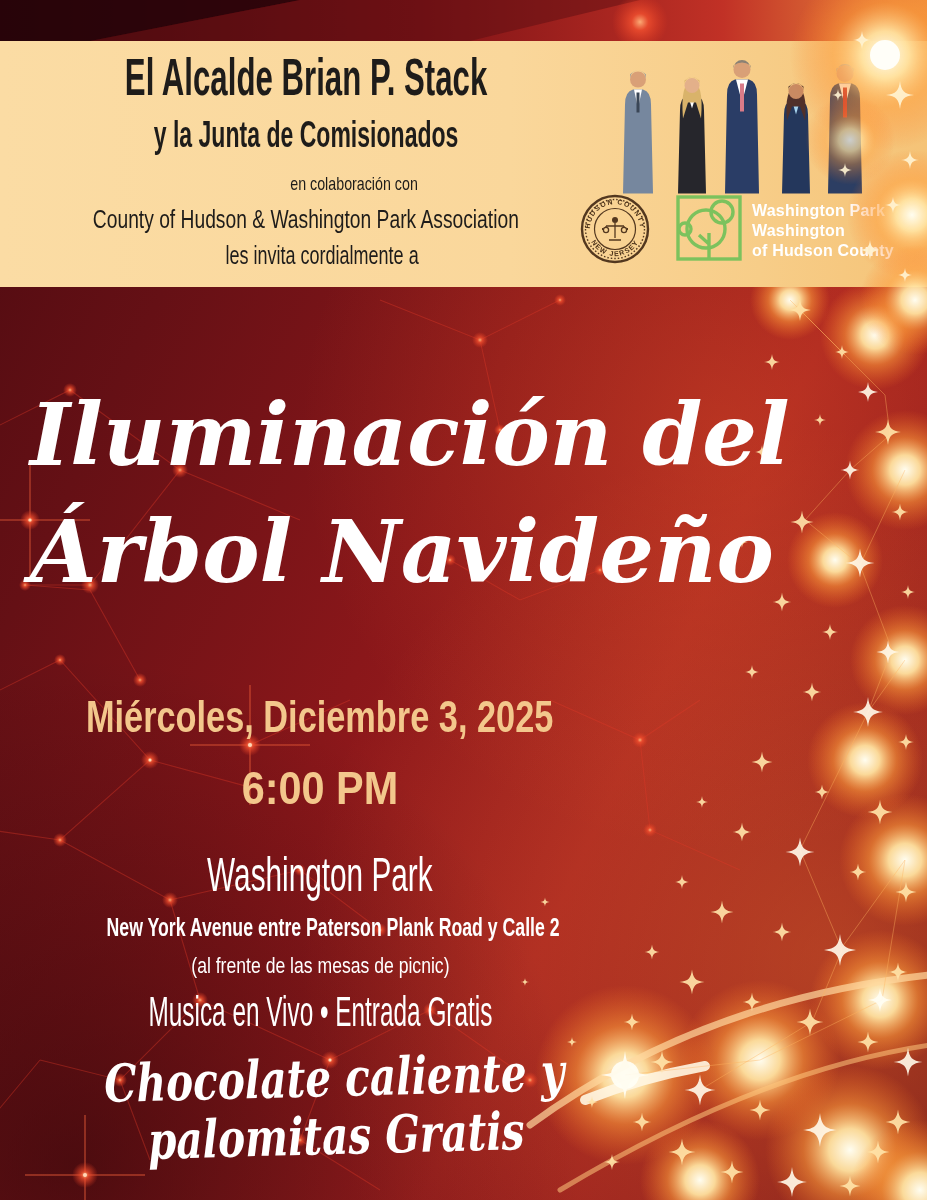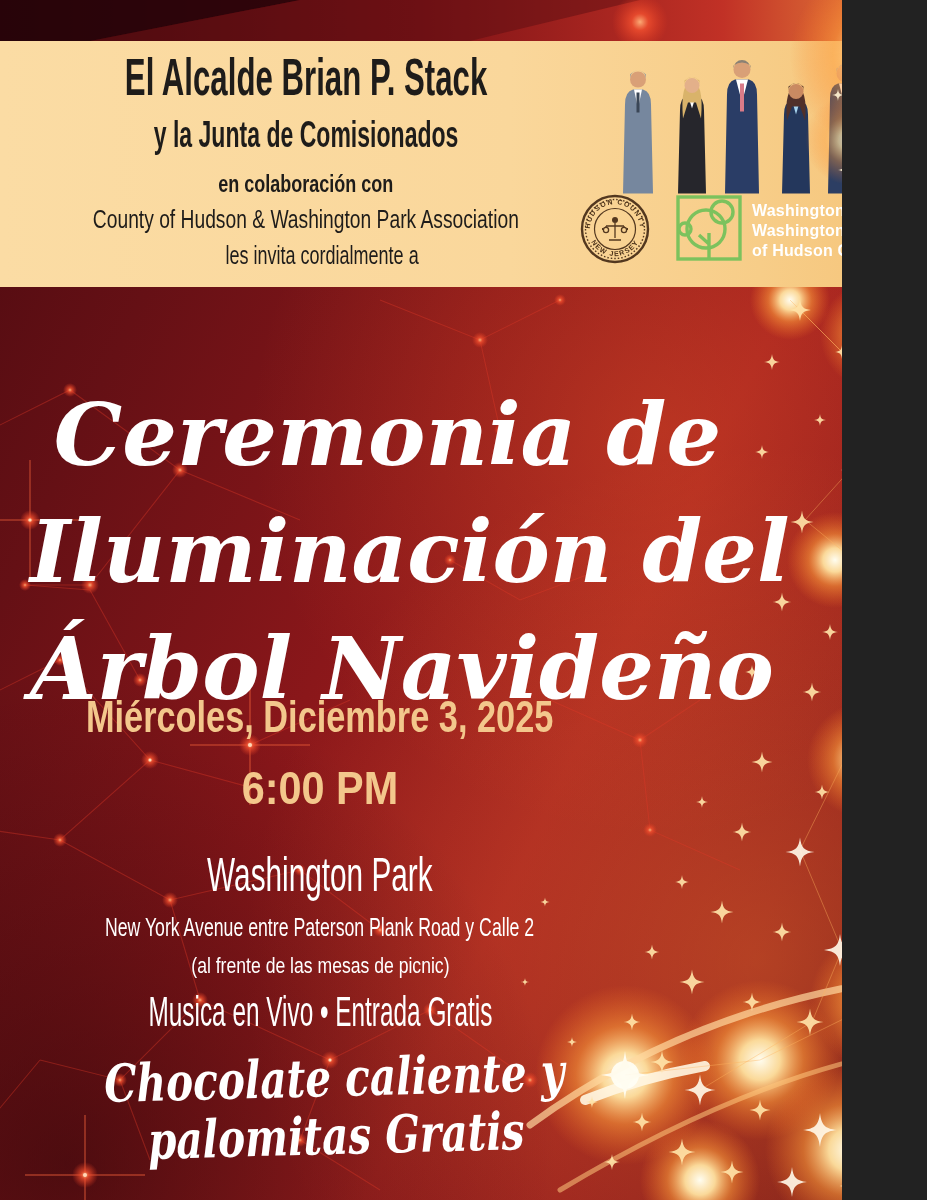--- a/index.html
+++ b/index.html
@@ -1,17 +1,17 @@
 <!DOCTYPE html>
 <html><head>
 <meta charset="utf-8">
 <style>
   html,body{margin:0;padding:0;background:#222;}
   .poster{
-    position:relative;width:842px;height:1200px;overflow:hidden;
+    position:relative;width:927px;height:1200px;overflow:hidden;
     font-family:"Liberation Sans",sans-serif;
     background:
       radial-gradient(circle at 8% 97%, rgba(30,3,7,.55), rgba(30,3,7,0) 35%),
       radial-gradient(circle at 78% 36%, rgba(236,95,40,.34), rgba(236,95,40,0) 40%),
       radial-gradient(circle at 90% 80%, rgba(244,125,48,.40), rgba(244,125,48,0) 42%),
       linear-gradient(115deg,#4C0A10 0%,#651015 20%,#8A171A 45%,#A42020 66%,#8C191C 85%,#6E1216 100%);
   }
   svg.decor{position:absolute;left:0;top:0;width:927px;height:1200px;pointer-events:none;}
   .decor-bg{z-index:1;}
   .decor-fg{z-index:6;}
@@ -21,38 +21,38 @@
   }
   .banner-col{position:absolute;left:0;top:0;width:612px;height:246px;}
   .bline{position:absolute;left:0;width:612px;text-align:center;color:#1E1C1A;white-space:nowrap;}
   .cx{display:inline-block;white-space:nowrap;transform-origin:50% 50%;}
   .cx58{transform:scaleX(.58);} .cx60{transform:scaleX(.60);} .cx62{transform:scaleX(.62);}
   .cx64{transform:scaleX(.64);} .cx68{transform:scaleX(.68);} .cx72{transform:scaleX(.72);}
   .cx74{transform:scaleX(.74);} .cx75{transform:scaleX(.75);} .cx78{transform:scaleX(.78);}
   .cx80{transform:scaleX(.80);} .cx90{transform:scaleX(.90);}
   .bt1{top:6px;font-size:52px;line-height:60px;font-weight:bold;}
   .bt2{top:72px;font-size:36px;line-height:44px;font-weight:bold;}
-  .bt3{top:128px;font-size:24px;line-height:30px;font-weight:bold;}
+  .bt3{top:128px;font-size:19px;line-height:30px;font-weight:normal;padding-left:48px;}
   .bt4{top:162px;font-size:26px;line-height:32px;font-weight:normal;}
   .bt5{top:198px;font-size:25px;line-height:32px;font-weight:normal;margin-left:16px;}
   .commissioners{position:absolute;left:612px;top:17px;width:260px;height:136px;}
   .seal{position:absolute;left:580px;top:153px;width:70px;height:70px;}
   .wpa-mark{position:absolute;left:676px;top:154px;width:66px;height:66px;}
   .wpa-text{position:absolute;left:752px;top:160px;width:170px;color:#FFFFFF;
     font-size:16px;line-height:20px;font-weight:bold;letter-spacing:.2px;}
   .content{position:absolute;left:0;top:0;width:927px;height:1200px;z-index:3;}
   .script{font-family:"DejaVu Serif",serif;font-style:italic;font-weight:bold;color:#FFFFFF;}
   .title-block{position:absolute;left:30px;top:318px;width:715px;text-align:center;
     font-size:86px;line-height:117px;}
   .title-block div{white-space:nowrap;}
   .cline{position:absolute;left:0;width:640px;text-align:center;white-space:nowrap;}
   .date{top:690px;font-size:44px;line-height:54px;font-weight:bold;color:#F3C78C;}
   .time{top:760px;font-size:46px;line-height:56px;font-weight:bold;color:#F3C78C;}
   .venue{top:846px;font-size:48px;line-height:58px;font-weight:normal;color:#FFFFFF;}
-  .address{top:910px;font-size:26px;line-height:34px;font-weight:normal;color:#FFFFFF;}
+  .address{top:910px;font-size:26px;line-height:34px;font-weight:bold;color:#FFFFFF;}
   .note{top:950px;font-size:22px;line-height:32px;font-weight:normal;color:#FFFFFF;}
   .extras{top:986px;font-size:42px;line-height:52px;font-weight:normal;color:#FFFFFF;text-decoration:underline;}
   .treats{position:absolute;left:20px;top:1049px;width:630px;text-align:center;
     font-size:52px;line-height:58px;transform:rotate(-1.5deg);}
 </style>
 </head>
 <body>
 
 <div class="poster">
 
@@ -308,21 +308,20 @@
     </svg>
     <div class="wpa-text">
       <div>Washington Park</div>
       <div>Washington</div>
       <div>of Hudson County</div>
     </div>
   </header>
 
   <main class="content">
     <h1 class="title-block script">
-      <div>Ceremonia de</div>
       <div>Iluminación del</div>
       <div>Árbol Navideño</div>
     </h1>
     <div class="cline date"><span class="cx cx78">Miércoles, Diciembre 3, 2025</span></div>
     <div class="cline time"><span class="cx cx90">6:00 PM</span></div>
     <div class="cline venue"><span class="cx cx62">Washington Park</span></div>
     <div class="cline address"><span class="cx cx68">New York Avenue entre Paterson Plank Road y Calle 2</span></div>
     <div class="cline note"><span class="cx cx80">(al frente de las mesas de picnic)</span></div>
     <div class="cline extras"><span class="cx cx58">Musica en Vivo • Entrada Gratis</span></div>
     <div class="treats script">

